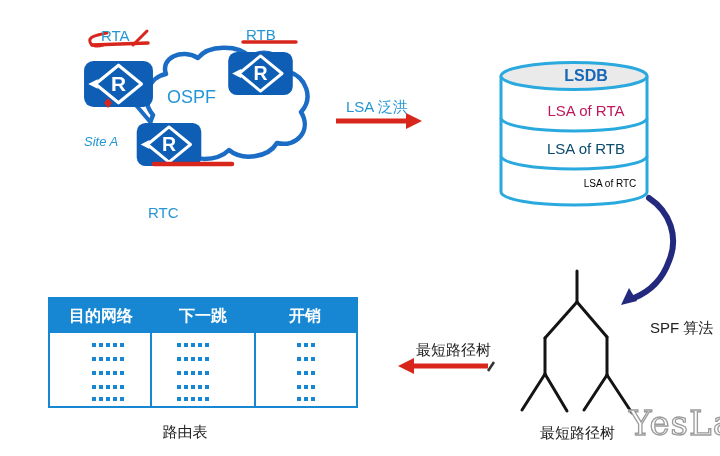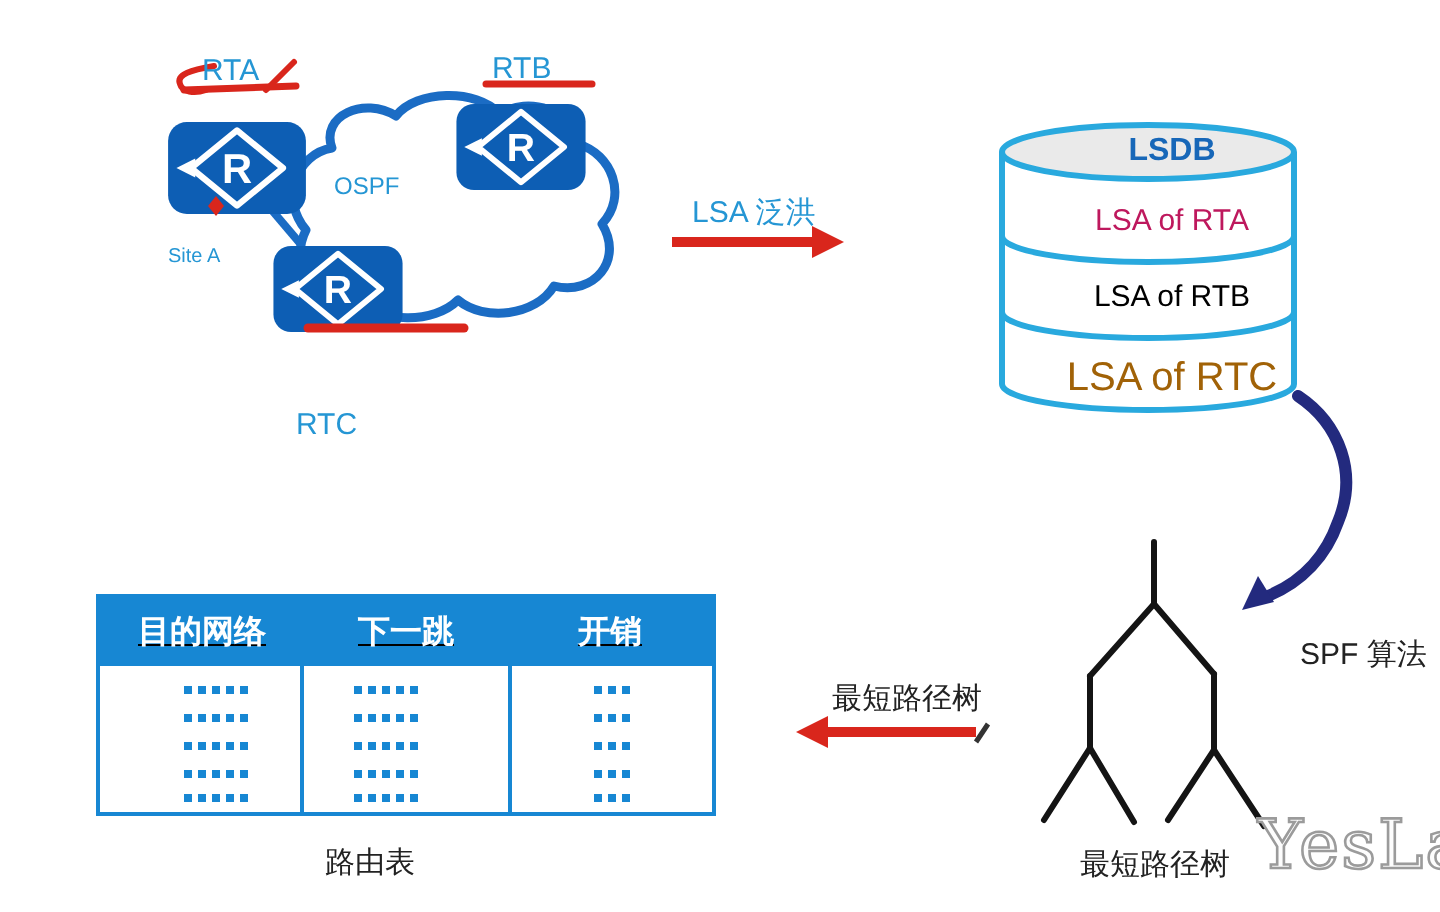--- a/index.html
+++ b/index.html
@@ -5,38 +5,38 @@
   html,body{margin:0;padding:0;background:#fff;}
   #page{position:relative;width:720px;height:456px;background:#ffffff;overflow:hidden;
         font-family:"Liberation Sans","DejaVu Sans",sans-serif;padding-left:32px;}
   #gfx{position:absolute;left:0;top:0;}
   .lbl{position:absolute;white-space:nowrap;line-height:1.15;}
   .blue{color:#2596D4;}
   .black{color:#222222;}
   .lbl-rta{left:101px;top:27px;font-size:15px;}
   .lbl-rtb{left:246px;top:26px;font-size:15px;text-align:right;}
   .lbl-rtc{left:148px;top:172px;font-size:15px;margin-top:32px;}
-  .lbl-site{left:84px;top:123px;font-size:10px;}
-  .lbl-ospf{left:167px;top:87px;font-size:12px;}
+  .lbl-site{left:84px;top:135px;font-size:13px;font-style:italic;}
+  .lbl-ospf{left:167px;top:87px;font-size:18px;}
   .lbl-lsa{left:346px;top:98px;font-size:15px;}
   .lbl-spf{left:650px;top:319px;font-size:15px;}
   .lbl-tree{left:540px;top:424px;font-size:15px;}
   .lbl-calc{left:416px;top:341px;font-size:15px;}
   .lbl-rtable{left:150px;top:423px;width:70px;text-align:center;font-size:15px;}
 
   
   .cyl-text{position:absolute;left:501px;width:170px;text-align:center;}
   .cyl-title{top:67px;font-size:16px;font-weight:bold;color:#1767B8;}
   .cyl-row0{top:102px;font-size:15px;color:#be185d;}
-  .cyl-row1{top:140px;font-size:15px;color:#000000;text-align:center;}
-  .cyl-row2{top:178px;font-size:20px;color:#a16207;}
+  .cyl-row1{top:140px;font-size:15px;color:#0c4a6e;text-align:center;}
+  .cyl-row2{top:178px;font-size:10px;color:#000000;margin-left:24px;}
 
   
   #rtable{position:absolute;left:48px;top:297px;width:310px;height:111px;
-          border:2px solid #1787D3;box-sizing:border-box;background:#4c1d95;text-decoration:underline;}
+          border:2px solid #1787D3;box-sizing:border-box;background:#4c1d95;}
   #rtable-header{display:flex;height:34px;background:#1787D3;color:#fff;
           font-weight:bold;font-size:16px;}
   .hcell{flex:1;display:flex;align-items:center;justify-content:center;}
   #table-body{position:relative;height:73px;background:#fff;}
   .vdiv{position:absolute;top:0;height:73px;width:2px;background:#1787D3;}
   .vdiv1{left:100px;} .vdiv2{left:204px;}
   .dot-cell{position:absolute;display:flex;}
   .dot{width:4px;height:4px;background:#1787D3;display:block;margin-right:3px;}
   .dot:last-child{margin-right:0;}
 

